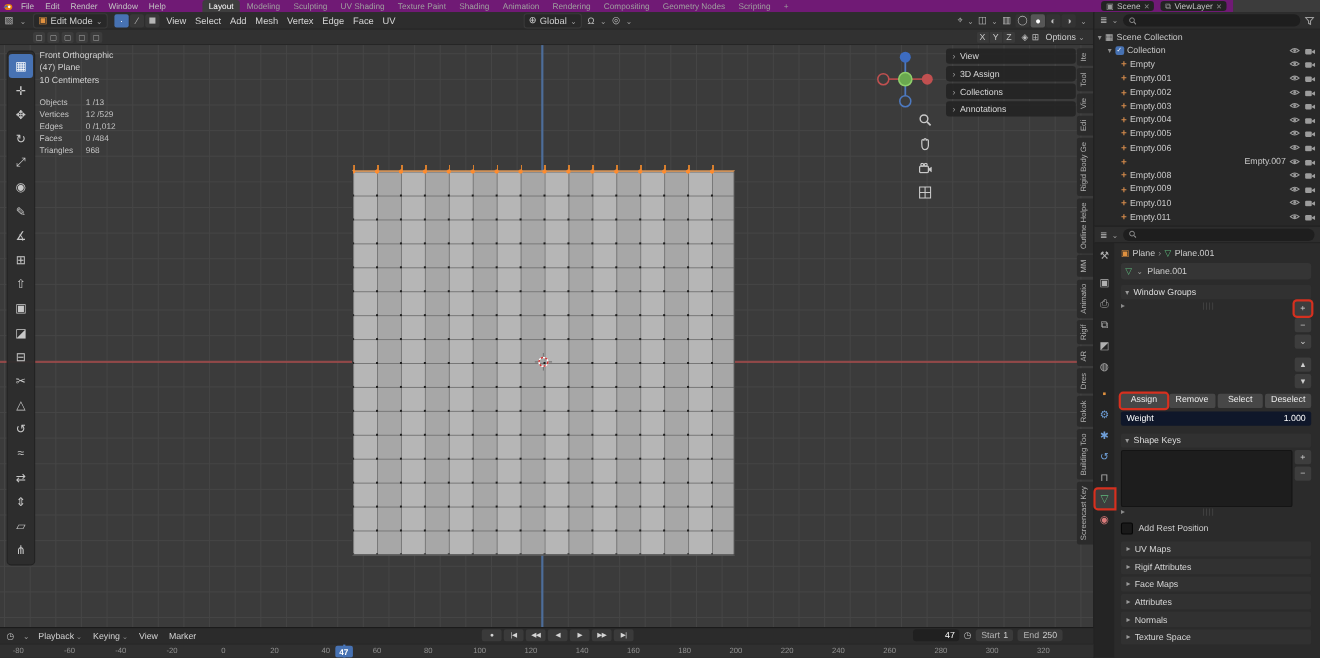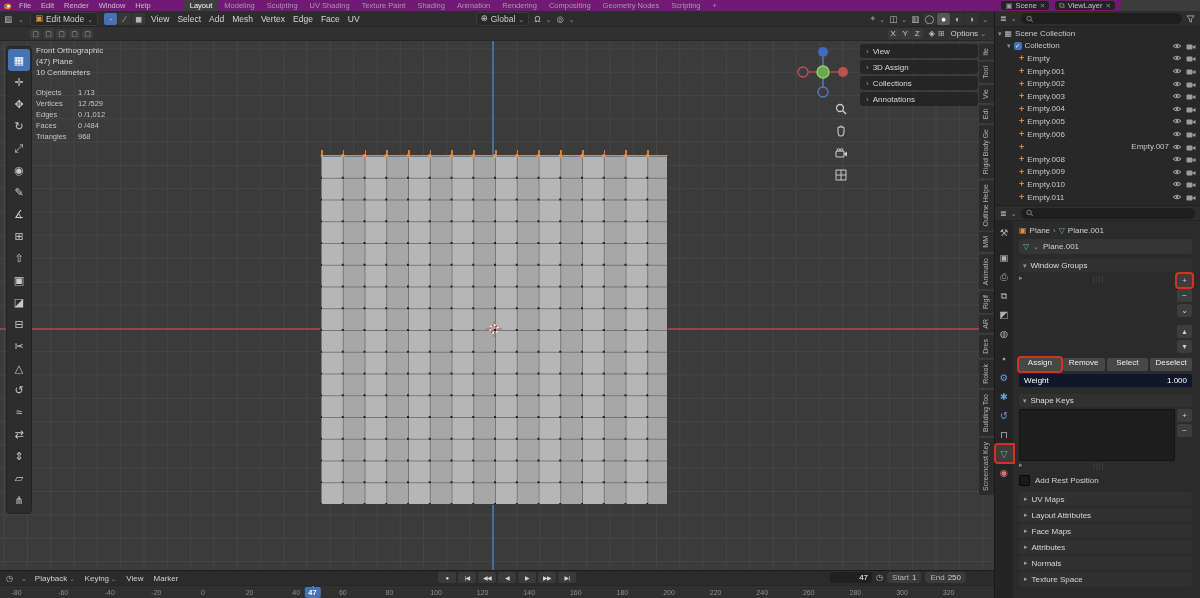--- a/index.html
+++ b/index.html
@@ -883,21 +883,21 @@
         <span class="checkbox"></span>
         <span>Add Rest Position</span>
       </div>
 
       <div id="collapsed-secs">
 
       <div class="sec-closed">
             <span>UV Maps</span>
           </div>
           <div class="sec-closed">
-            <span>Layout Attributes</span>
+            <span>Rigif Attributes</span>
           </div>
           <div class="sec-closed">
             <span>Face Maps</span>
           </div>
           <div class="sec-closed">
             <span>Attributes</span>
           </div>
           <div class="sec-closed">
             <span>Normals</span>
           </div>

